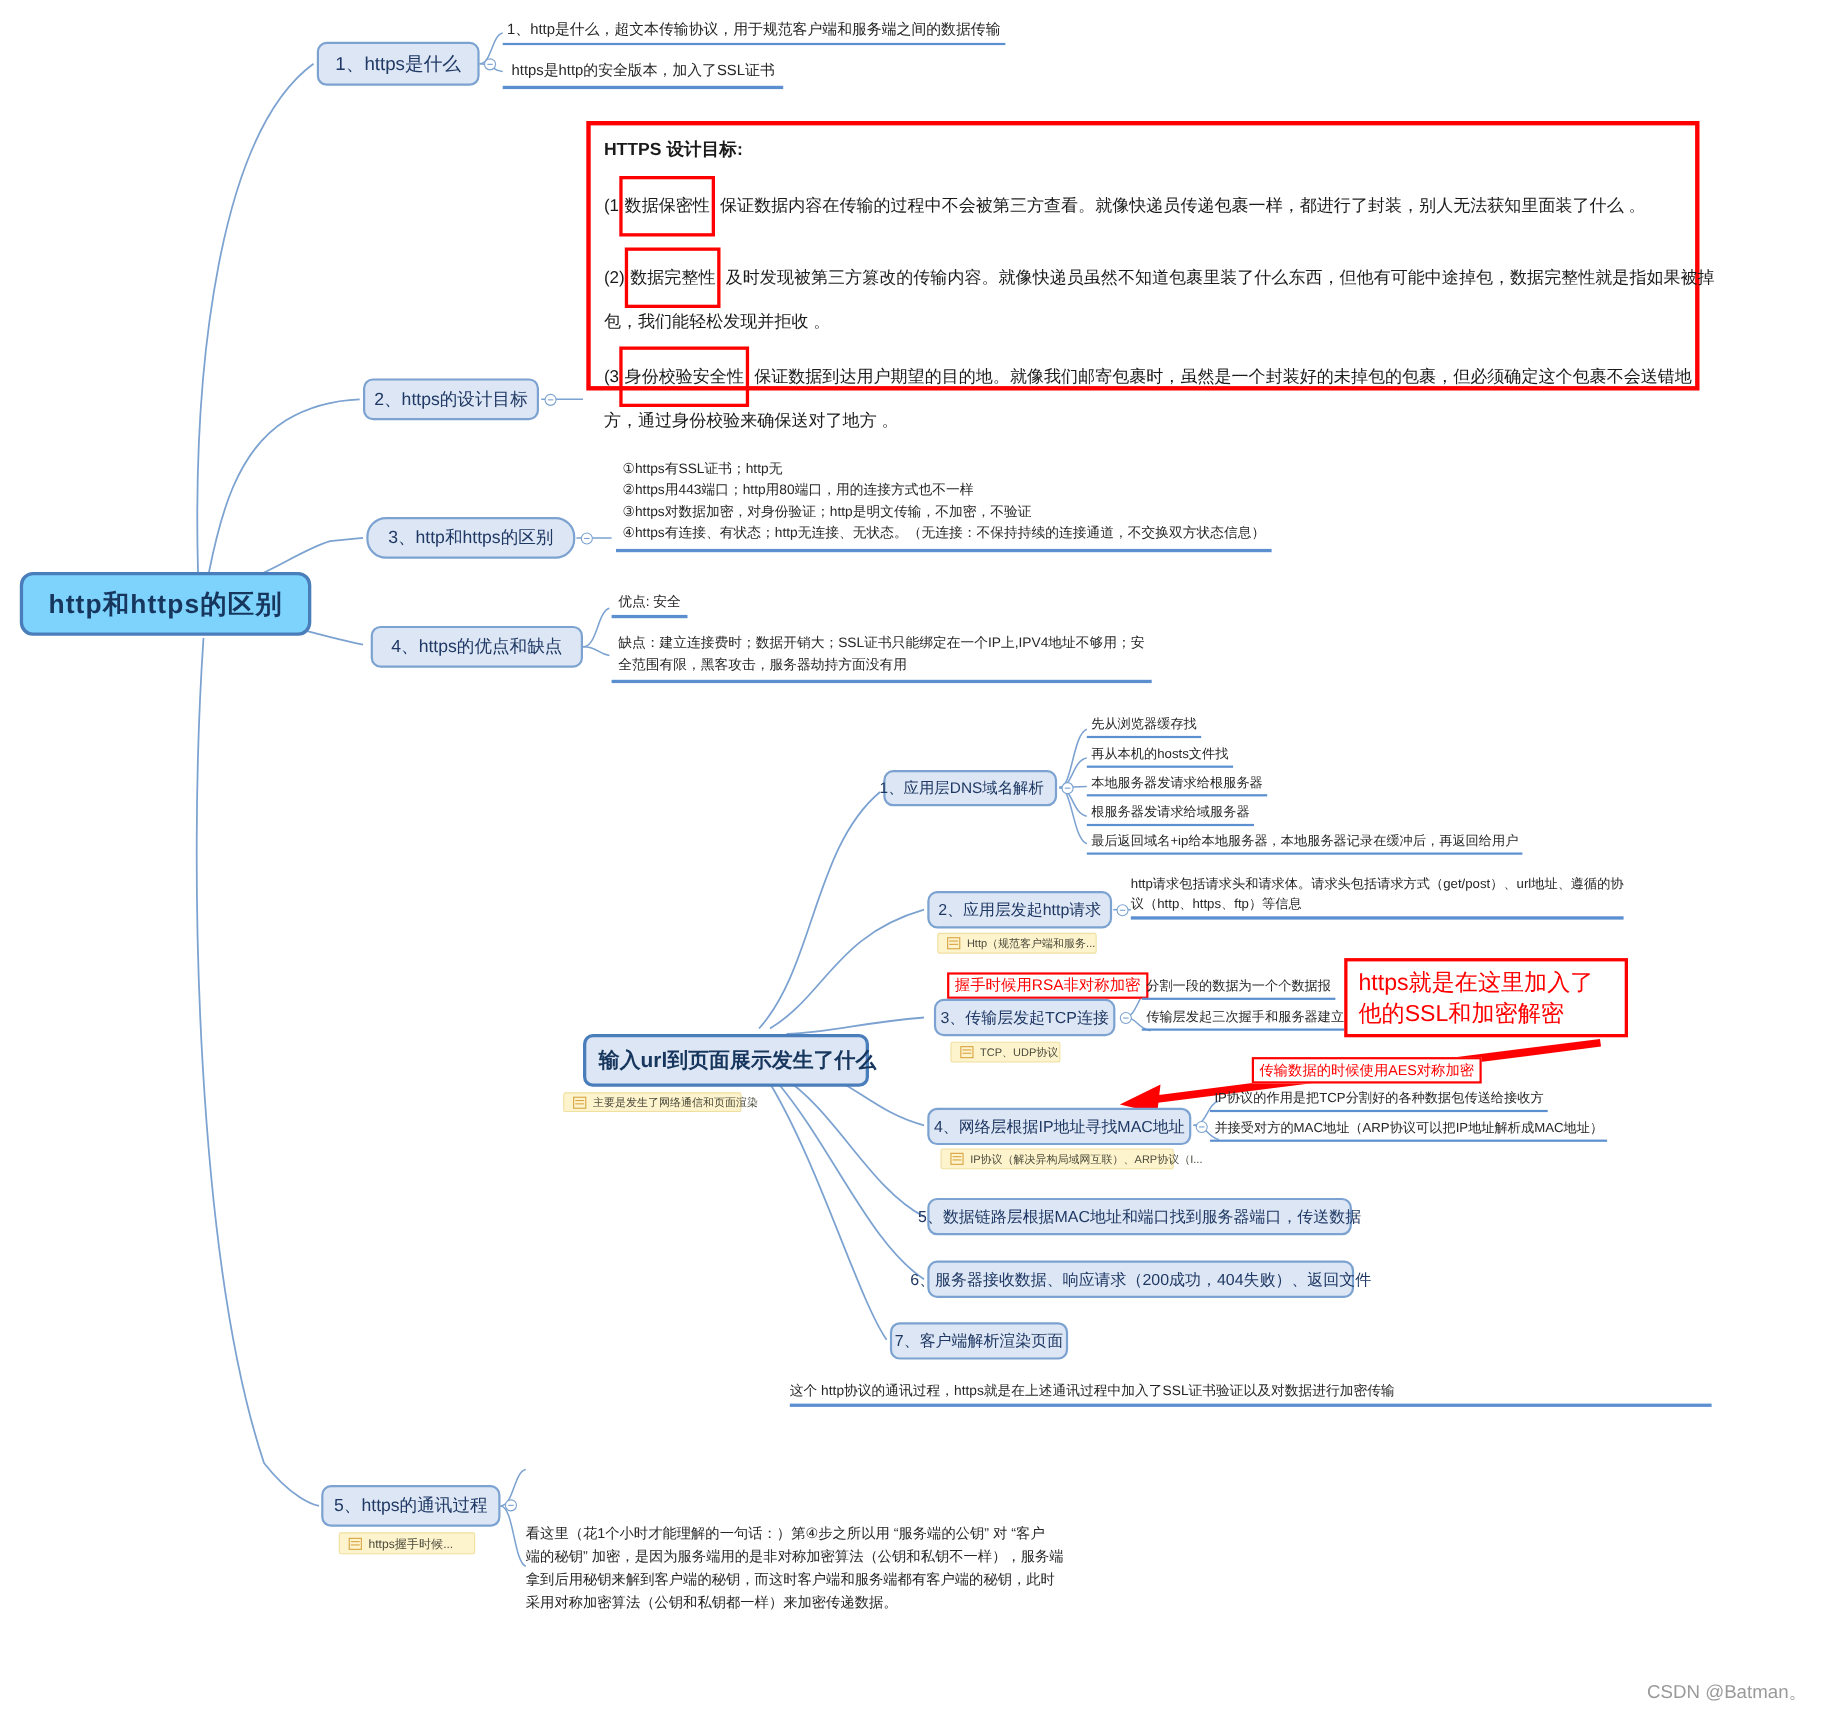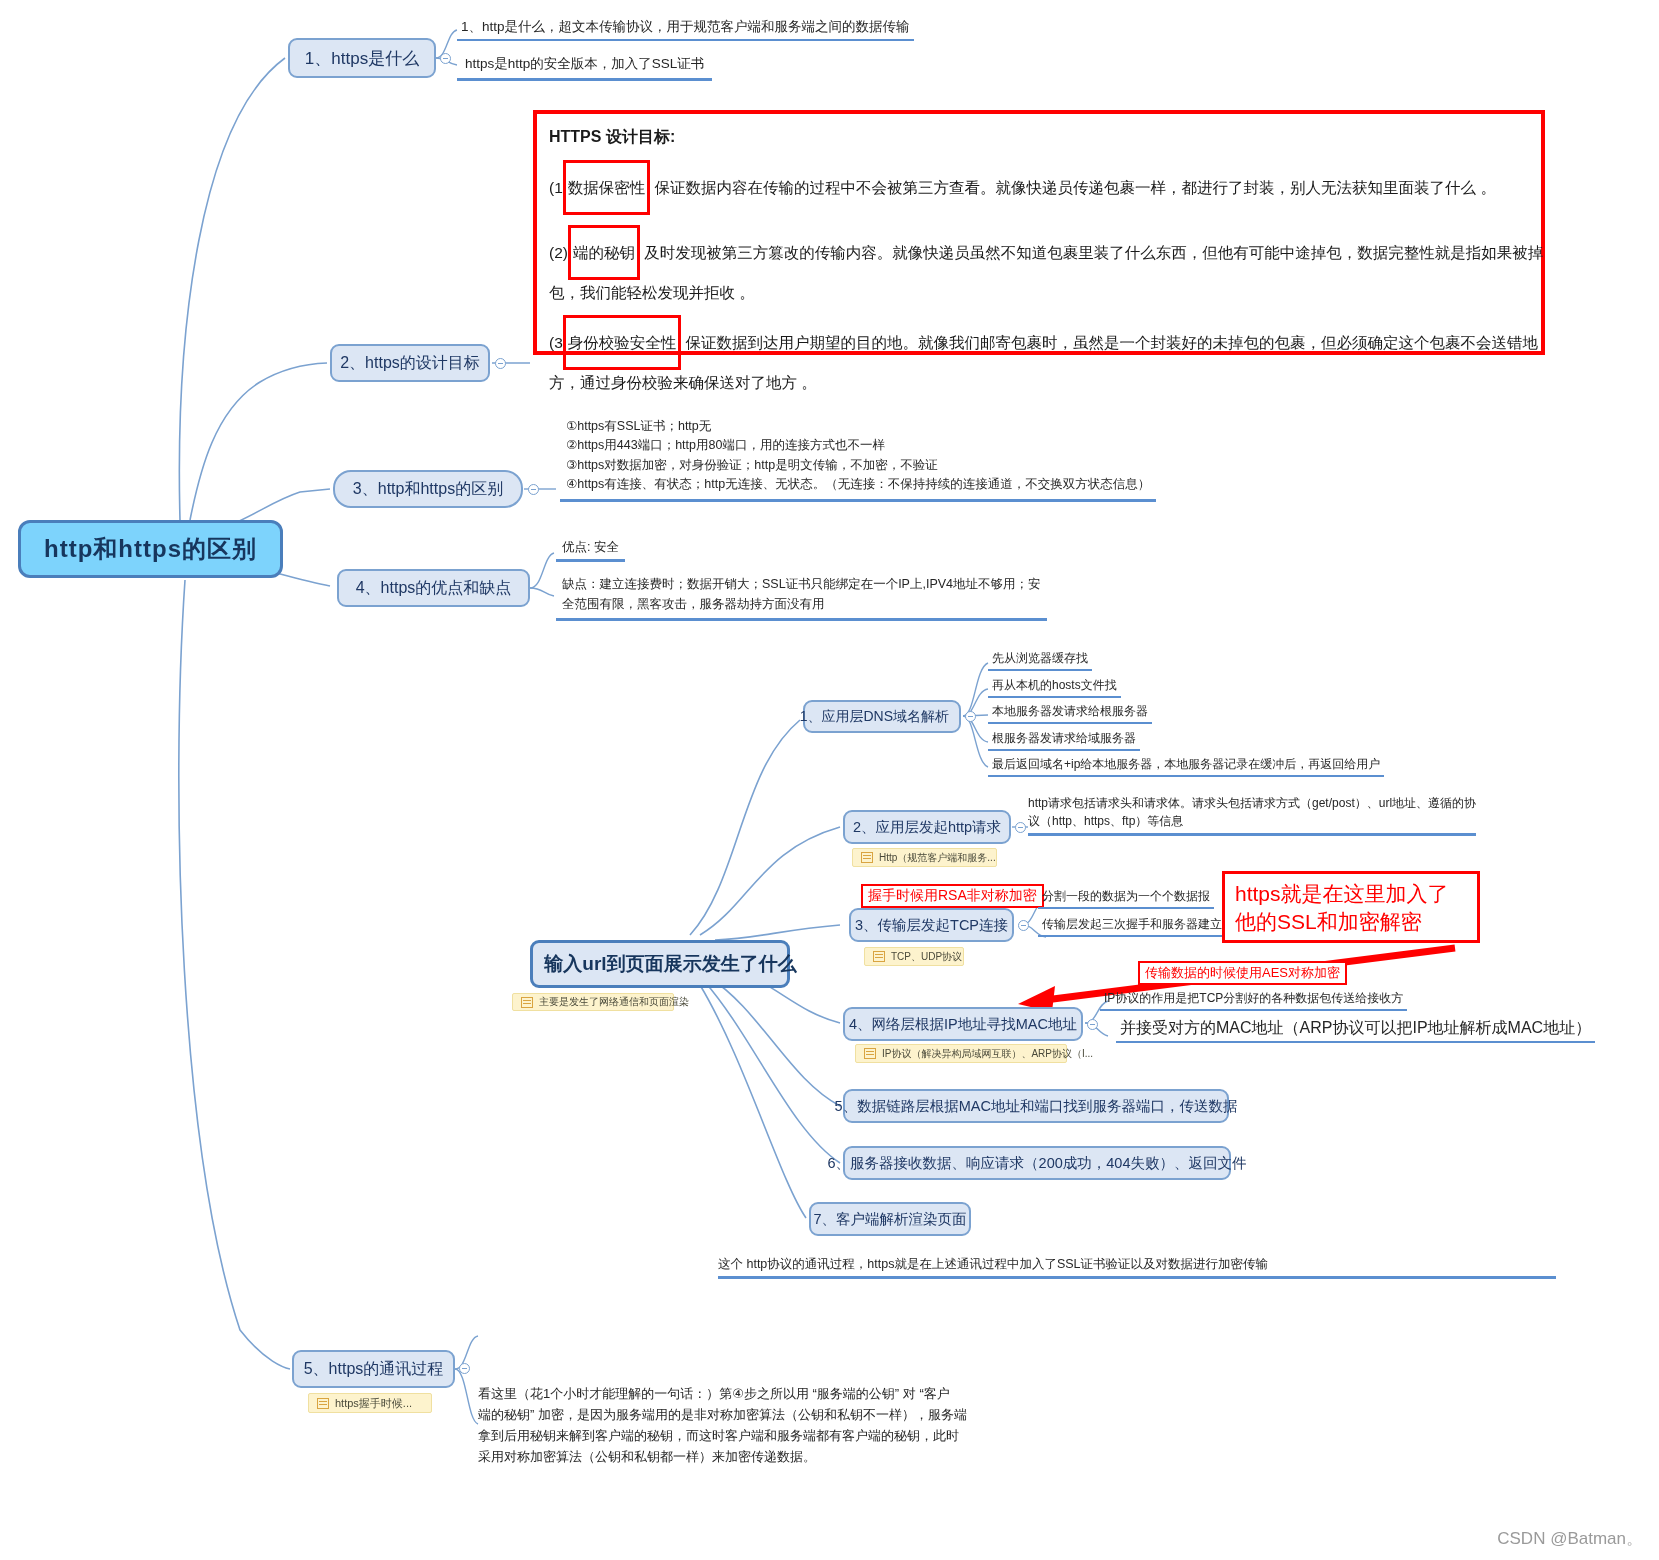--- a/index.html
+++ b/index.html
@@ -213,21 +213,21 @@
 
   <div id="goals-box" style="left:533px;top:110px;width:1012px;">
     <div class="gtitle">HTTPS 设计目标:</div>
 
     <p>
       <span>(1</span><span class="red-inline">数据保密性</span>
       <span>保证数据内容在传输的过程中不会被第三方查看。就像快递员传递包裹一样，都进行了封装，别人无法获知里面装了什么 。</span>
     </p>
 
     <p>
-      <span>(2)</span><span class="red-inline">端的秘钥</span>
+      <span>(2)</span><span class="red-inline">数据完整性</span>
       <span>及时发现被第三方篡改的传输内容。就像快递员虽然不知道包裹里装了什么东西，但他有可能中途掉包，数据完整性就是指如果被掉包，我们能轻松发现并拒收 。</span>
     </p>
 
     <p>
       <span>(3</span><span class="red-inline">身份校验安全性</span>
       <span>保证数据到达用户期望的目的地。就像我们邮寄包裹时，虽然是一个封装好的未掉包的包裹，但必须确定这个包裹不会送错地方，通过身份校验来确保送对了地方 。</span>
     </p>
   </div>
 
   <div class="node topic" style="left:330px;top:344px;width:160px;height:38px;font-size:16px;">
@@ -305,21 +305,21 @@
 
   <div class="node topic" style="left:843px;top:1007px;width:240px;height:34px;font-size:14.5px;">
     <span>4、网络层根据IP地址寻找MAC地址</span>
   </div>
   <div class="handle" style="left:1087px;top:1019px;"></div>
   <div class="chip" style="left:855px;top:1044px;width:212px;height:19px;font-size:10px;">
     <span class="glyph"></span>
     <span>IP协议（解决异构局域网互联）、ARP协议（I...</span>
   </div>
   <div class="leaf" style="left:1100px;top:990px;font-size:12px;border-bottom-width:2px;">IP协议的作用是把TCP分割好的各种数据包传送给接收方</div>
-  <div class="leaf" style="left:1100px;top:1017px;font-size:16px;border-bottom-width:2px;margin-left:16px;">并接受对方的MAC地址（ARP协议可以把IP地址解析成MAC地址）</div>
+  <div class="leaf" style="left:1100px;top:1017px;font-size:12px;border-bottom-width:2px;">并接受对方的MAC地址（ARP协议可以把IP地址解析成MAC地址）</div>
 
   <div class="node topic" style="left:843px;top:1089px;width:386px;height:34px;font-size:14.5px;">
     <span>5、数据链路层根据MAC地址和端口找到服务器端口，传送数据</span>
   </div>
   <div class="node topic" style="left:843px;top:1146px;width:388px;height:34px;font-size:14.5px;">
     <span>6、服务器接收数据、响应请求（200成功，404失败）、返回文件</span>
   </div>
   <div class="node topic" style="left:809px;top:1202px;width:162px;height:34px;font-size:14.5px;">
     <span>7、客户端解析渲染页面</span>
   </div>

